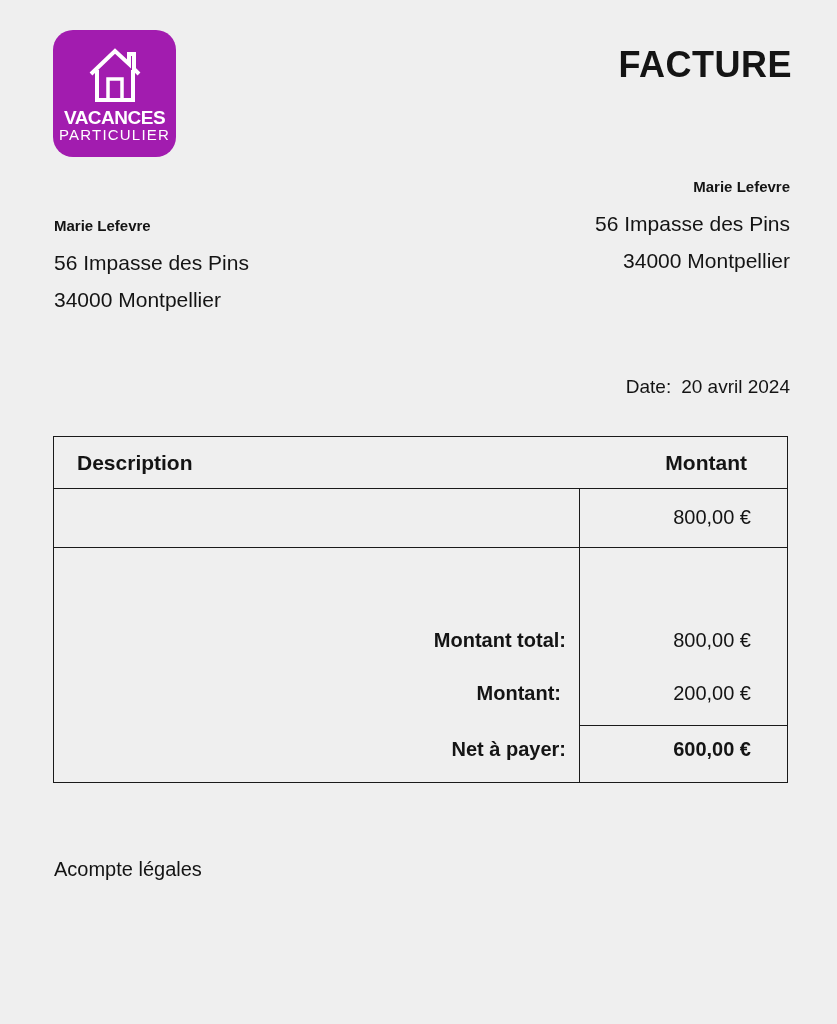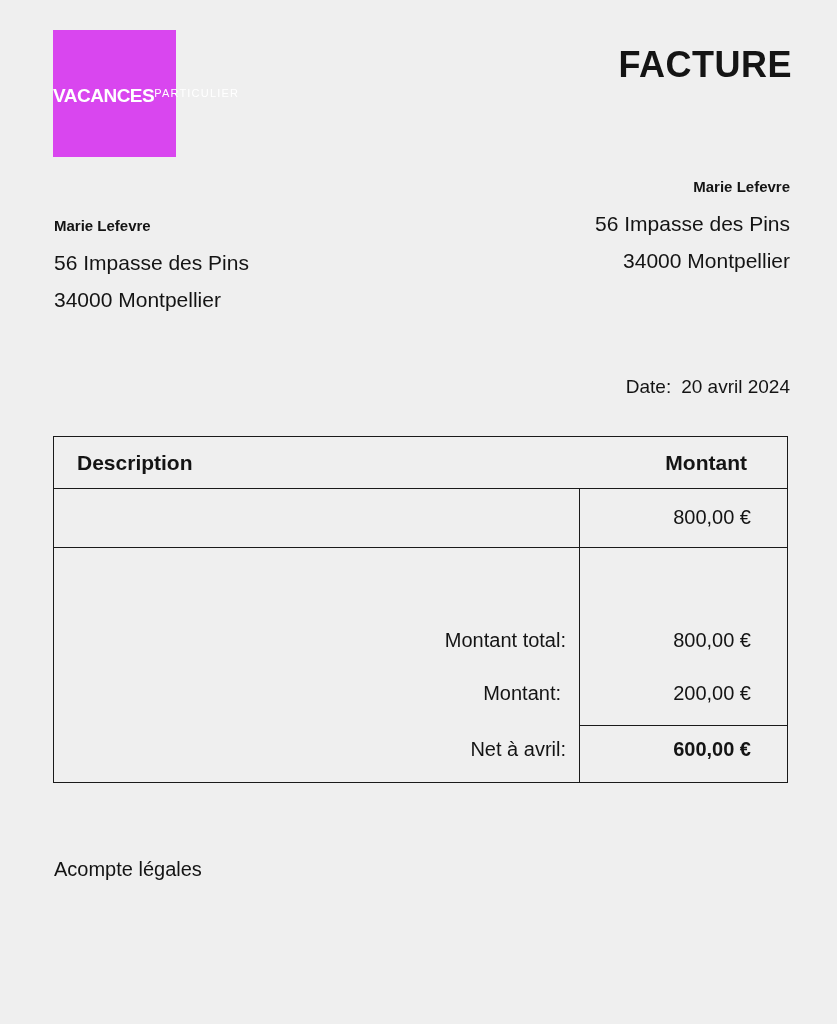--- a/index.html
+++ b/index.html
@@ -7,31 +7,31 @@
     width: 837px; height: 1024px;
     background: #efefef;
     font-family: "Liberation Sans", "DejaVu Sans", sans-serif;
     color: #141414;
     position: relative;
     overflow: hidden;
   }
   .logo {
     position: absolute; left: 53px; top: 30px;
     width: 123px; height: 127px;
-    background: #d946ef;
+    background: #a21caf;
     color: #fff;
-    display: flex; flex-direction: row; align-items: center;
+    display: flex; flex-direction: column; align-items: center; border-radius: 20px;
   }
   .logo svg { margin-top: 16px; }
   .logo-title {
     font-weight: bold; font-size: 19px; letter-spacing: -0.5px;
     margin-top: 4px; line-height: 20px;
   }
   .logo-sub {
-    font-size: 11px; letter-spacing: 1.2px; line-height: 13px;
+    font-size: 15px; letter-spacing: 1.2px; line-height: 13px;
   }
   .title {
     position: absolute; right: 45px; top: 44px;
     font-size: 36px; font-weight: bold; letter-spacing: 0.5px;
     margin: 0;
   }
   .addr { position: absolute; font-size: 21px; line-height: 37px; }
   .addr .name { font-weight: bold; font-size: 15px; }
   .addr-left { left: 54px; top: 207px; }
   .addr-right { right: 47px; top: 168px; text-align: right; }
@@ -55,21 +55,21 @@
   .hdr .c2 { position: absolute; right: 40px; top: 14px; }
   .vline { position: absolute; left: 525px; top: 52px; bottom: 0; border-left: 1.5px solid #1a1a1a; }
   .item {
     position: absolute; left: 0; top: 52px; width: 100%; height: 59px;
     border-bottom: 1.5px solid #1a1a1a; box-sizing: border-box;
     font-size: 20px;
   }
   .item .c1 { position: absolute; left: 23px; top: 17px; }
   .item .c2 { position: absolute; right: 36px; top: 17px; }
   .tot { position: absolute; font-size: 20px; }
-  .tot .lbl { position: absolute; right: 221px; font-weight: normal; white-space: nowrap; text-align: right; }
+  .tot .lbl { position: absolute; right: 221px; font-weight: bold; white-space: nowrap; text-align: right; }
   .tot .val { position: absolute; right: 36px; white-space: nowrap; }
   .t1 { top: 192px; width: 100%; }
   .t2 { top: 245px; width: 100%; }
   .t2 .lbl { right: 226px; }
   .netline { position: absolute; left: 525px; right: 0; top: 288px; border-top: 1.5px solid #1a1a1a; }
   .t3 { top: 301px; width: 100%; }
   .t3 .val { font-weight: bold; }
   .legal { position: absolute; left: 54px; top: 858px; font-size: 20px; }
 </style>
 </head>
@@ -117,18 +117,18 @@
   <div class="tot t1">
     <span class="lbl">Montant total:</span>
     <span class="val">800,00 €</span>
   </div>
   <div class="tot t2">
     <span class="lbl">Montant:</span>
     <span class="val">200,00 €</span>
   </div>
   <div class="netline"></div>
   <div class="tot t3">
-    <span class="lbl">Net à avril:</span>
+    <span class="lbl">Net à payer:</span>
     <span class="val">600,00 €</span>
   </div>
 </div>
 
 <div class="legal">Acompte légales</div>
 
 </body></html>

